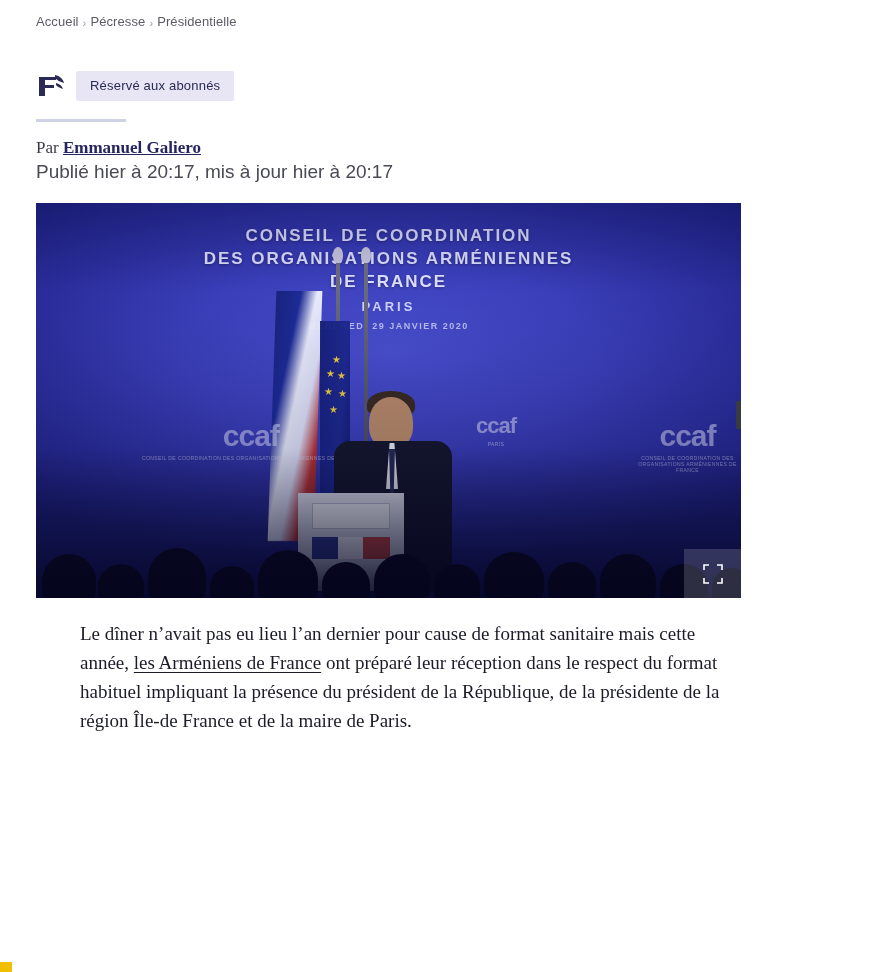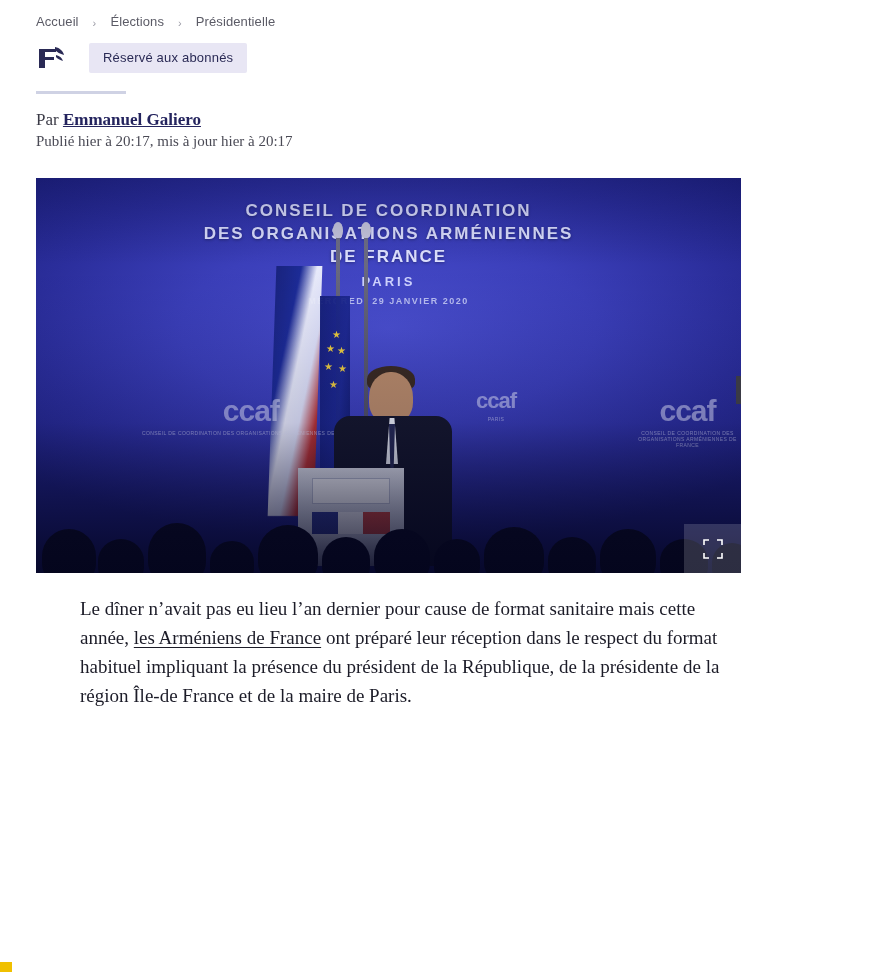--- a/index.html
+++ b/index.html
@@ -41,38 +41,38 @@
     width: 879px;
   }
 
   
   .breadcrumb {
     font-family: "Liberation Sans", sans-serif;
     font-size: 13px;
     color: #5b5b66;
     display: flex;
     align-items: flex-end;
-    gap: 14px;
-    margin-bottom: 14px;
+    gap: 4px;
+    margin-bottom: 42px;
     letter-spacing: 0.1px;
   }
   .breadcrumb a {
     color: #5b5b66;
     text-decoration: none;
   }
   .breadcrumb .sep {
     color: #9a9aa5;
     font-size: 11px;
   }
 
   
   .badge-row {
     display: flex;
     align-items: center;
-    gap: 23px;
+    gap: 10px;
     margin-bottom: 18px;
   }
   .logo-mark {
     width: 30px;
     height: 26px;
     position: relative;
     flex: 0 0 auto;
   }
   .badge {
     display: inline-block;
@@ -108,24 +108,24 @@
     font-family: "Liberation Serif", serif;
     font-size: 17px;
     color: #3a3a46;
     margin: 0 0 3px 0;
   }
   .byline .author {
     font-weight: 700;
     color: #24245e;
   }
   .pubdate {
-    font-family: Liberation Serif, serif;
-    font-size: 15px;
+    font-family: Liberation Sans, sans-serif;
+    font-size: 19px;
     color: #4a4a55;
-    margin: 0 0 28px 0;
+    margin: 0 0 20px 0;
   }
 
   
   figure.article-figure {
     margin: 0 0 22px 0;
     width: 705px;
     position: relative;
   }
   .photo {
     position: relative;
@@ -368,21 +368,21 @@
 
   <div class="left-rail">
     <div class="left-rail-mark"></div>
   </div>
 
   <div class="content">
 
     <nav class="breadcrumb">
       <a href="#">Accueil</a>
       <span class="sep">›</span>
-      <a href="#">Élections</a>
+      <a href="#">Pécresse</a>
       <span class="sep">›</span>
       <a href="#">Présidentielle</a>
     </nav>
 
     <div class="badge-row">
       <span class="logo-mark">
         <svg width="30" height="26" viewBox="0 0 30 26">
           <path d="M3 4 L20 4 L20 7 L9 7 L9 12 L18 12 L18 15 L9 15 L9 23 L3 23 Z" fill="#2a2a55"></path>
           <path d="M19 2 C24 3 27 6 28 10 C24 9 21 7 19 5 Z" fill="#2a2a55"></path>
           <path d="M20 10 C24 11 26 13 27 16 C23 15 21 13 20 12 Z" fill="#2a2a55"></path>

